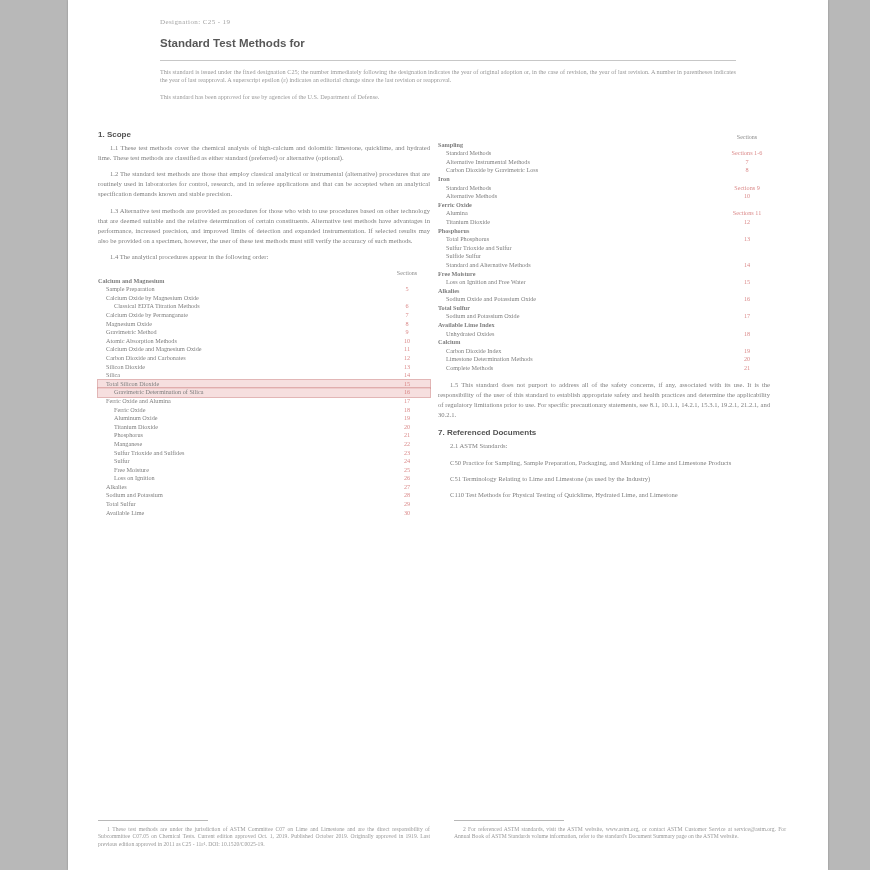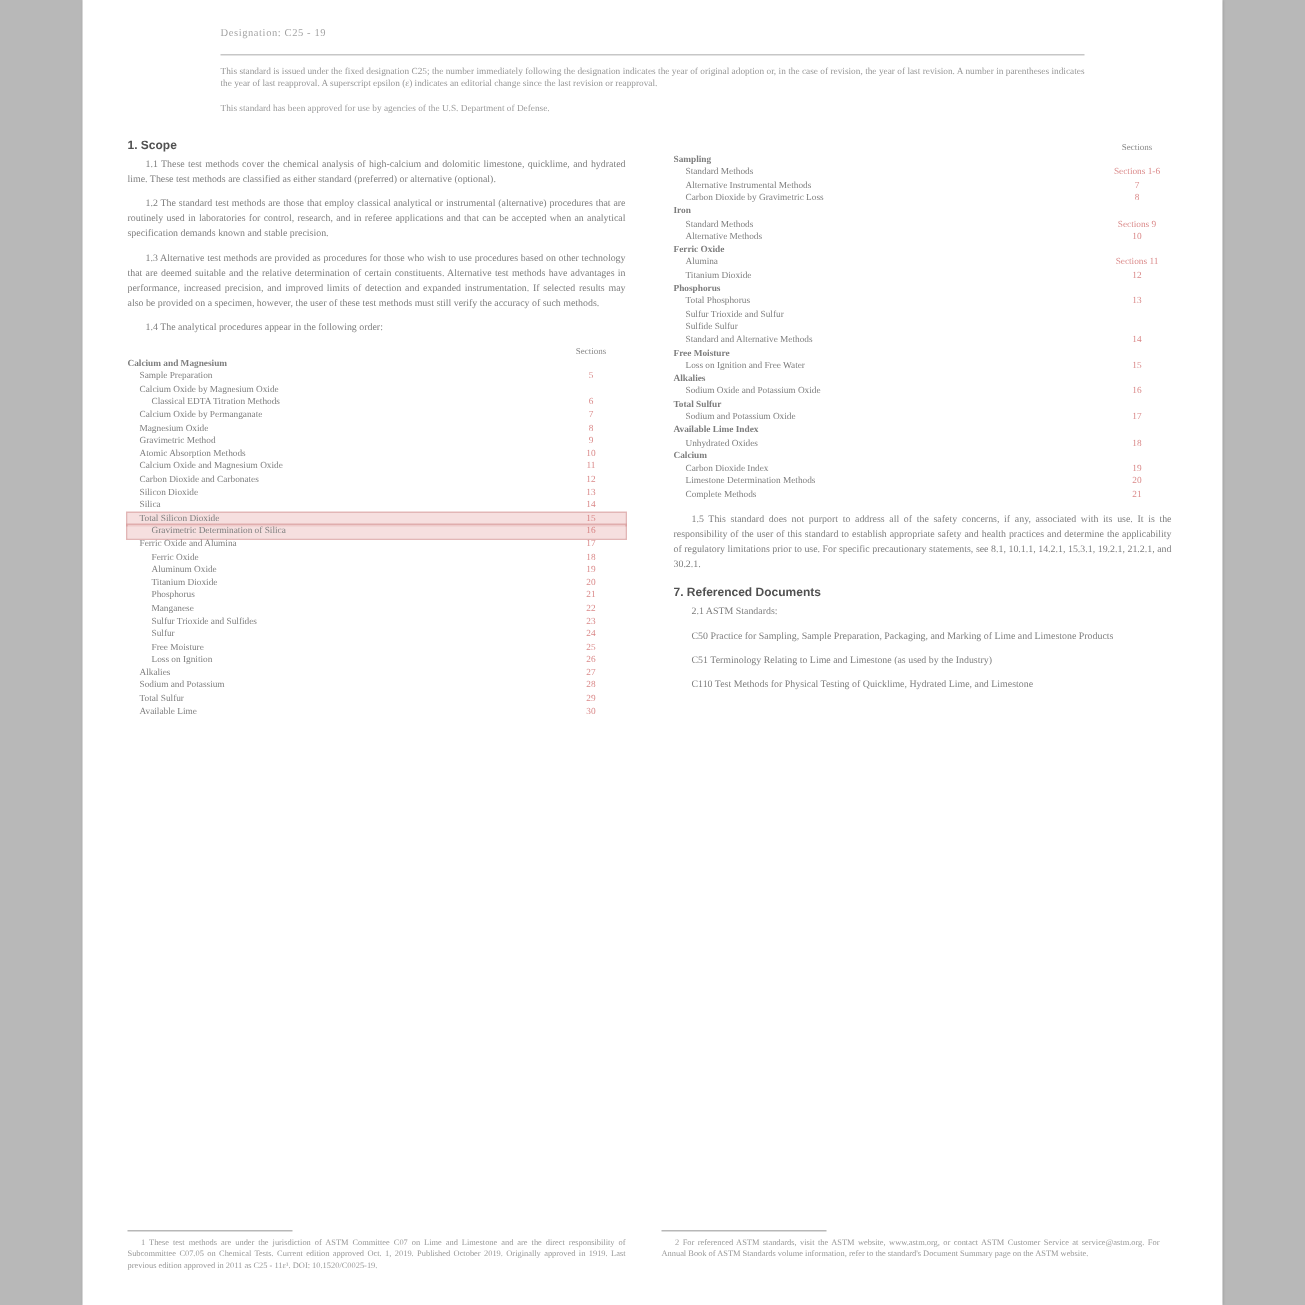--- a/index.html
+++ b/index.html
@@ -1,18 +1,18 @@
 <!DOCTYPE html>
 <html><head>
 <meta charset="utf-8">
 <style>
   html,body{margin:0;padding:0;background:#b8b8b8;}
   body{width:870px;height:870px;font-family:"Liberation Serif", serif;}
   .page{
-    position:absolute;left:55px;top:0;width:760px;height:870px;
+    position:absolute;left:68px;top:0;width:760px;height:870px;
     background:#ffffff;
     box-shadow:0 0 2px rgba(0,0,0,.25);
     overflow:hidden;
     filter: blur(0.35px);
   }
   .inner{padding:18px 30px 0 30px;}
 
   
   .desig{
     font-size:7px;color:#555;letter-spacing:.4px;margin:0 0 10px 62px;
@@ -33,21 +33,21 @@
   .note{
     margin:7px 62px 0 62px;font-size:6.2px;line-height:8.2px;color:#555;
     text-align:justify;opacity:.62;
   }
   .note2{
     margin:9px 62px 0 62px;font-size:6.2px;line-height:8.2px;color:#555;
     opacity:.6;
   }
 
   
-  .cols{display:flex;gap:32px;margin-top:14px;}
+  .cols{display:flex;gap:8px;margin-top:28px;}
   .col{width:332px;}
   h2.sec{
     font-family:"Liberation Sans", sans-serif;
     font-size:8px;font-weight:bold;color:#333;margin:0 0 4px 0;opacity:.85;
   }
   p.body{
     font-size:6.6px;line-height:10.2px;color:#4a4a4a;text-align:justify;
     margin:0 0 6px 0;text-indent:12px;opacity:.72;
   }
   p.body.first{margin-top:2px;}
@@ -83,20 +83,21 @@
       margin:0 0 4px 0;text-indent:9px;opacity:.62;}
 </style>
 </head>
 <body>
 
 <div class="page">
   <div class="inner">
     <div class="desig">Designation: C25 - 19</div>
 
     <div class="title">
+      <span class="l1">Standard Test Methods for</span>
     </div>
 
     <div class="rule"></div>
 
     <div class="note">This standard is issued under the fixed designation C25; the number immediately following the designation indicates the year of original adoption or, in the case of revision, the year of last revision. A number in parentheses indicates the year of last reapproval. A superscript epsilon (ε) indicates an editorial change since the last revision or reapproval.</div>
     <div class="note2">This standard has been approved for use by agencies of the U.S. Department of Defense.</div>
 
     <div class="cols">
 
       <div class="col">

